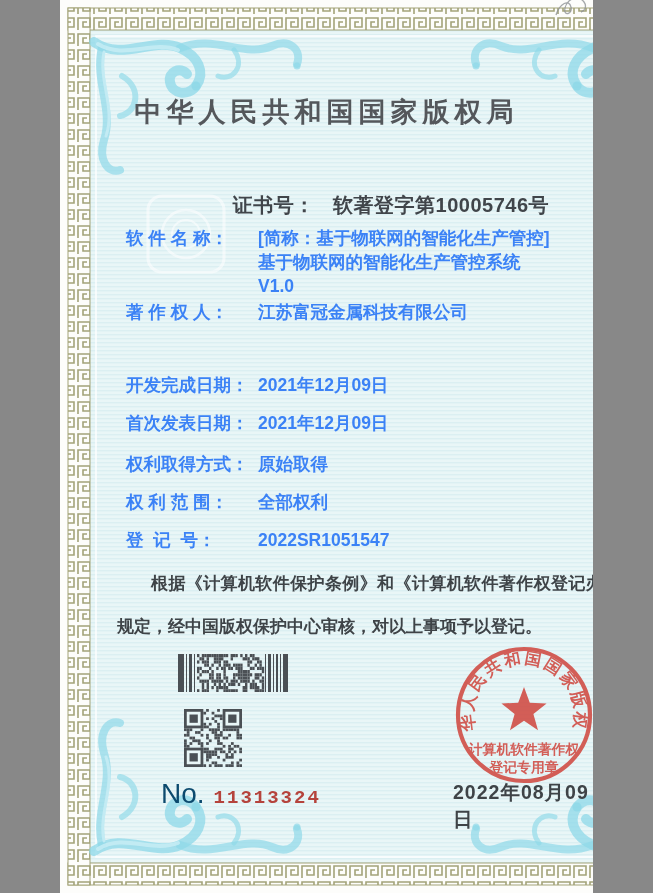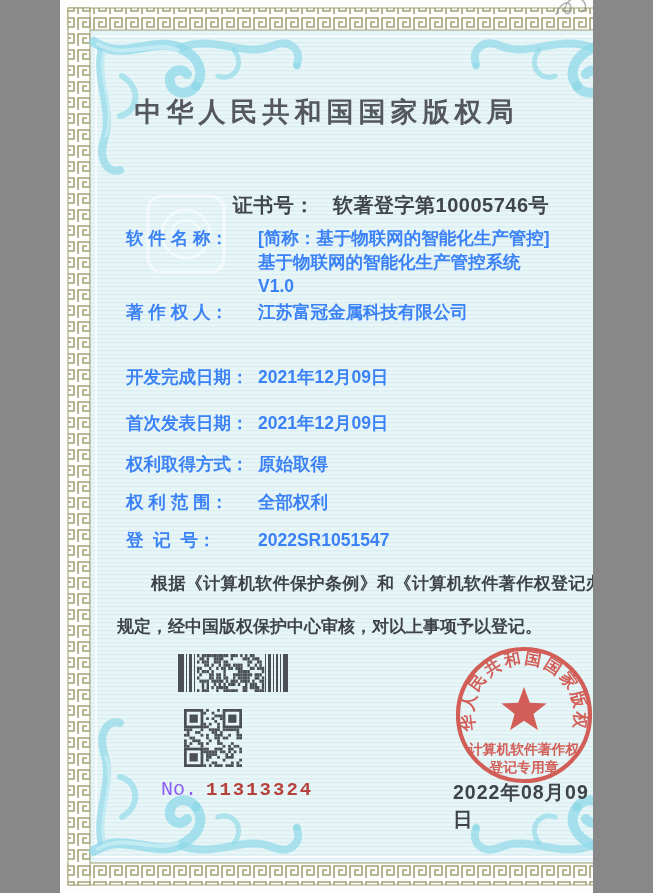--- a/index.html
+++ b/index.html
@@ -28,21 +28,21 @@
   .field-row{position:absolute; left:66px; z-index:2; font-size:17.5px; font-weight:700; color:#3b82f6;}
   .field-label{display:inline-block; width:132px; white-space:pre; vertical-align:top;}
   .field-value{display:inline-block; vertical-align:top;}
   .field-value div{line-height:24px;}
   .statement{
     top:562px; left:57px; width:538px;
     font-size:17px; font-weight:700; line-height:43px; color:#3e4347;
     text-indent:2em; text-align:justify; text-justify:inter-ideograph;
   }
   .serial{top:778px; left:101px; display:flex; align-items:baseline; gap:9px;}
-  .serial-prefix{font-family:Liberation Mono, monospace; font-size:20px; color:#8b5cf6;}
+  .serial-prefix{font-family:Liberation Sans, sans-serif; font-size:28px; color:#0c4a6e;}
   .serial-number{font-family:"Liberation Mono","DejaVu Sans Mono",monospace; font-size:19px; font-weight:700; letter-spacing:2px; color:#b5433c;}
   .issue-date{top:779px; left:393px; font-size:19.5px; font-weight:700; letter-spacing:1px; color:#3e4347;}
   .barcode-box{top:654px; left:118px;}
   .qr-box{top:709px; left:124px;}
   .seal-box{top:644px; left:392px;}
   .seal-line{font-weight:700;}
 </style>
 </head>
 <body>
 
@@ -102,21 +102,21 @@
   <div class="layer authority">中华人民共和国国家版权局</div>
   <div class="layer certno">
     <span>证书号：</span>
     <span>&nbsp;</span>
     <span>软著登字第10005746号</span>
   </div>
 
   <div id="fields">
       <div class="field-row" style="top: 226px;"><span class="field-label">软 件 名 称：</span><span class="field-value"><div>[简称：基于物联网的智能化生产管控]</div><div>基于物联网的智能化生产管控系统</div><div>V1.0</div></span></div>
       <div class="field-row" style="top: 300px;"><span class="field-label">著 作 权 人：</span><span class="field-value"><div>江苏富冠金属科技有限公司</div></span></div>
-      <div class="field-row" style="top: 365px;"><span class="field-label">开发完成日期：</span><span class="field-value"><div>2021年12月09日</div></span></div>
+      <div class="field-row" style="top: 373px;"><span class="field-label">开发完成日期：</span><span class="field-value"><div>2021年12月09日</div></span></div>
       <div class="field-row" style="top: 411px;"><span class="field-label">首次发表日期：</span><span class="field-value"><div>2021年12月09日</div></span></div>
       <div class="field-row" style="top: 452px;"><span class="field-label">权利取得方式：</span><span class="field-value"><div>原始取得</div></span></div>
       <div class="field-row" style="top: 490px;"><span class="field-label">权 利 范 围：</span><span class="field-value"><div>全部权利</div></span></div>
       <div class="field-row" style="top: 528px;"><span class="field-label">登  记  号：</span><span class="field-value"><div>2022SR1051547</div></span></div>
     </div>
 
   <div class="layer statement">根据《计算机软件保护条例》和《计算机软件著作权登记办法》的规定，经中国版权保护中心审核，对以上事项予以登记。</div>
 
   <div class="layer barcode-box">
     <svg id="barcode-svg" width="111" height="38" viewBox="0 0 111 38">

